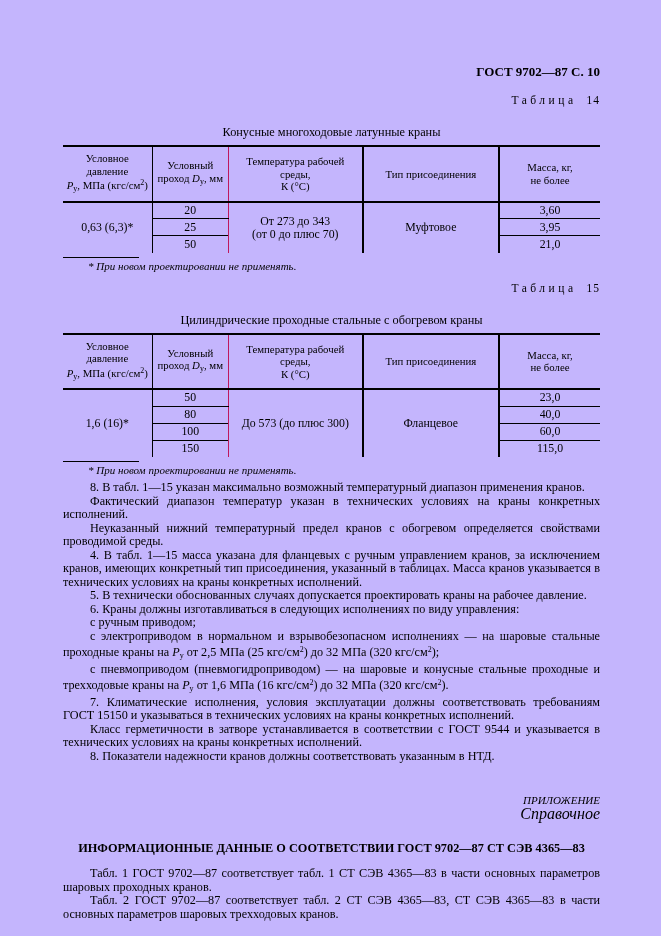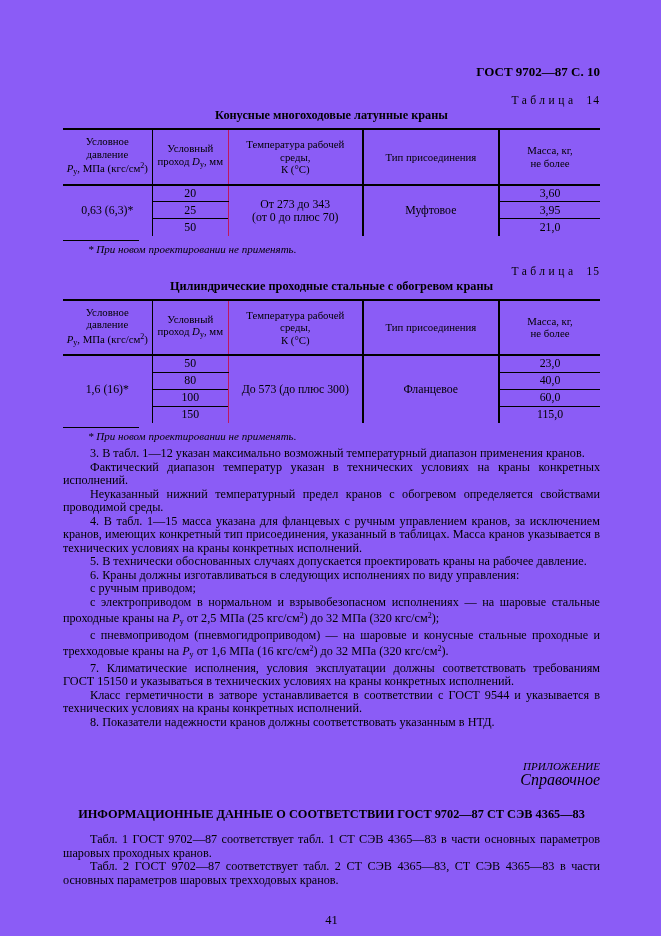--- a/index.html
+++ b/index.html
@@ -1,31 +1,31 @@
 <!DOCTYPE html>
 <html><head>
 <meta charset="utf-8">
 <style>
   * { box-sizing: border-box; }
   html, body { margin: 0; padding: 0; }
   body { background: #ffffff; }
   .page {
     position: relative;
     width: 661px; height: 936px;
-    background: #8b5cf6;
+    background: #c4b5fd;
     color: #000;
     font-family: "Liberation Serif", "DejaVu Serif", serif;
     padding: 64px 61px 0 63px;
     overflow: hidden;
   }
   .doc-header { text-align: right; font-weight: bold; font-size: 13px; line-height: 15px; }
   .table-label { text-align: right; font-size: 11.5px; margin-top: 15px; }
   .table-label .sp { letter-spacing: 3.5px; }
   .table-label .num { margin-left: 10px; letter-spacing: 1px; }
-  .table-title { text-align: center; font-weight: bold; font-size: 12.3px; margin-top: 2px; }
+  .table-title { text-align: center; font-weight: normal; font-size: 12.3px; margin-top: 19px; }
 
   table.spec { width: 100%; border-collapse: collapse; table-layout: fixed; margin-top: 5px; border-top: 2px solid #000; }
   table.spec th {
     font-weight: normal; font-size: 10.8px; line-height: 12.5px;
     text-align: center; vertical-align: middle; padding: 5px 3px;
     border-bottom: 2px solid #000; white-space: pre-line;
   }
   table.spec td { font-size: 11.8px; line-height: 13px; height: 17px; vertical-align: middle; text-align: center; padding: 0 3px; white-space: pre-line; }
   .c2 { border-left: 1px solid #000; }
   .c3 { border-left: 1px solid #be185d; }
@@ -151,21 +151,21 @@
       <tr>
         <td class="c2">150</td>
         <td class="c5">115,0</td>
       </tr>
     </tbody>
   </table>
   <div class="fn-rule"></div>
   <div class="footnote">* При новом проектировании не применять.</div>
 
   <div class="notes">
-    <p>3. В табл. 1—12 указан максимально возможный температурный диапазон применения кранов.</p>
+    <p>8. В табл. 1—15 указан максимально возможный температурный диапазон применения кранов.</p>
     <p>Фактический диапазон температур указан в технических условиях на краны конкретных исполнений.</p>
     <p>Неуказанный нижний температурный предел кранов с обогревом определяется свойствами проводимой среды.</p>
     <p>4. В табл. 1—15 масса указана для фланцевых с ручным управлением кранов, за исключением кранов, имеющих конкретный тип присоединения, указанный в таблицах. Масса кранов указывается в технических условиях на краны конкретных исполнений.</p>
     <p>5. В технически обоснованных случаях допускается проектировать краны на рабочее давление.</p>
     <p>6. Краны должны изготавливаться в следующих исполнениях по виду управления:</p>
     <p>с ручным приводом;</p>
     <p>с электроприводом в нормальном и взрывобезопасном исполнениях — на шаровые стальные проходные краны на <i>Р</i><sub>у</sub> от 2,5 МПа (25 кгс/см<sup>2</sup>) до 32 МПа (320 кгс/см<sup>2</sup>);</p>
     <p>с пневмоприводом (пневмогидроприводом) — на шаровые и конусные стальные проходные и трехходовые краны на <i>Р</i><sub>у</sub> от 1,6 МПа (16 кгс/см<sup>2</sup>) до 32 МПа (320 кгс/см<sup>2</sup>).</p>
     <p>7. Климатические исполнения, условия эксплуатации должны соответствовать требованиям ГОСТ 15150 и указываться в технических условиях на краны конкретных исполнений.</p>
     <p>Класс герметичности в затворе устанавливается в соответствии с ГОСТ 9544 и указывается в технических условиях на краны конкретных исполнений.</p>

